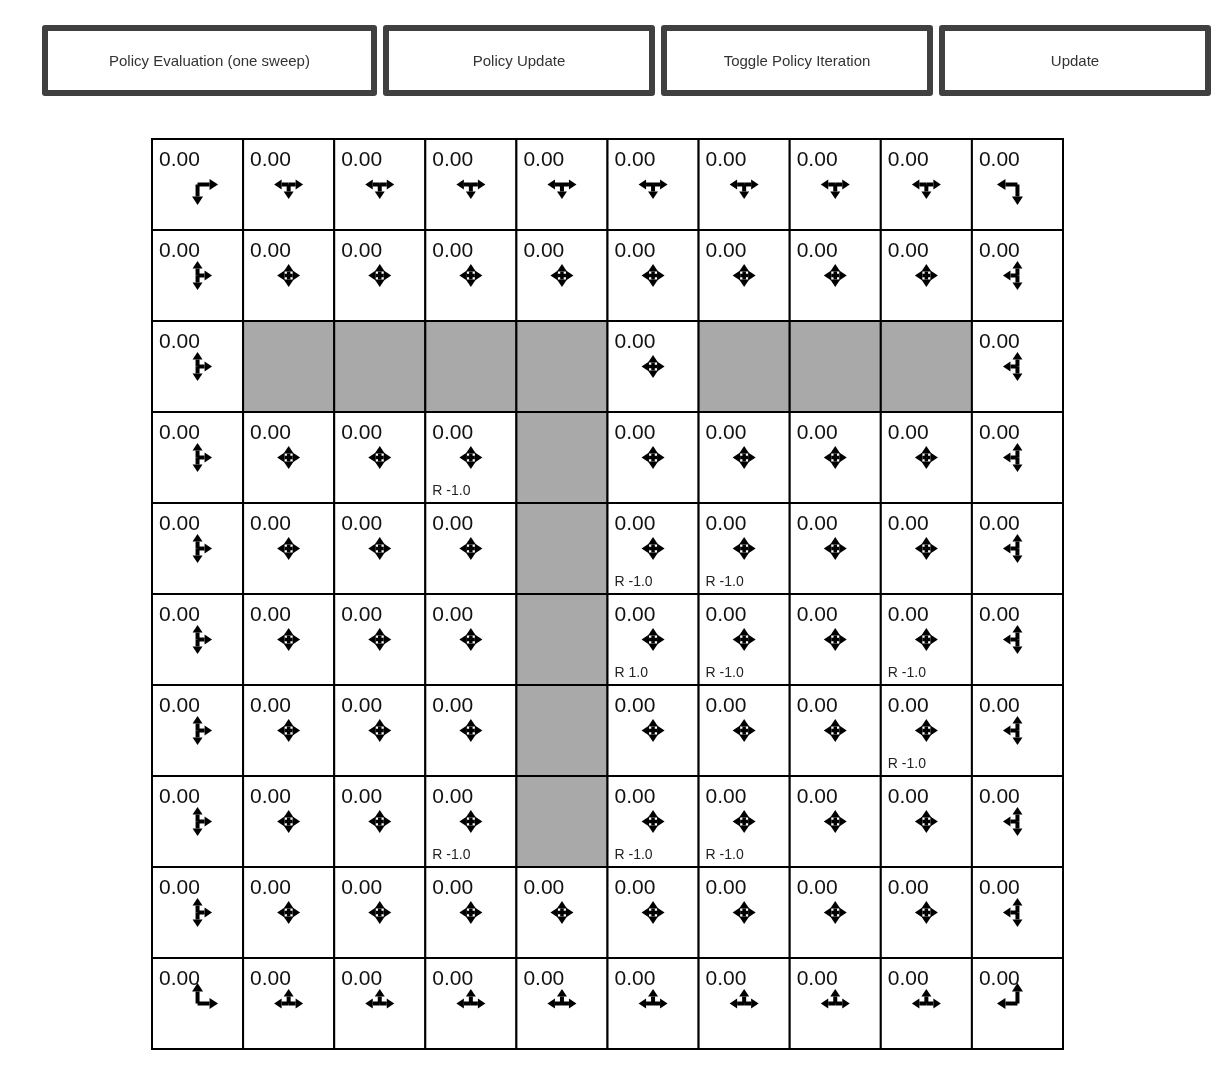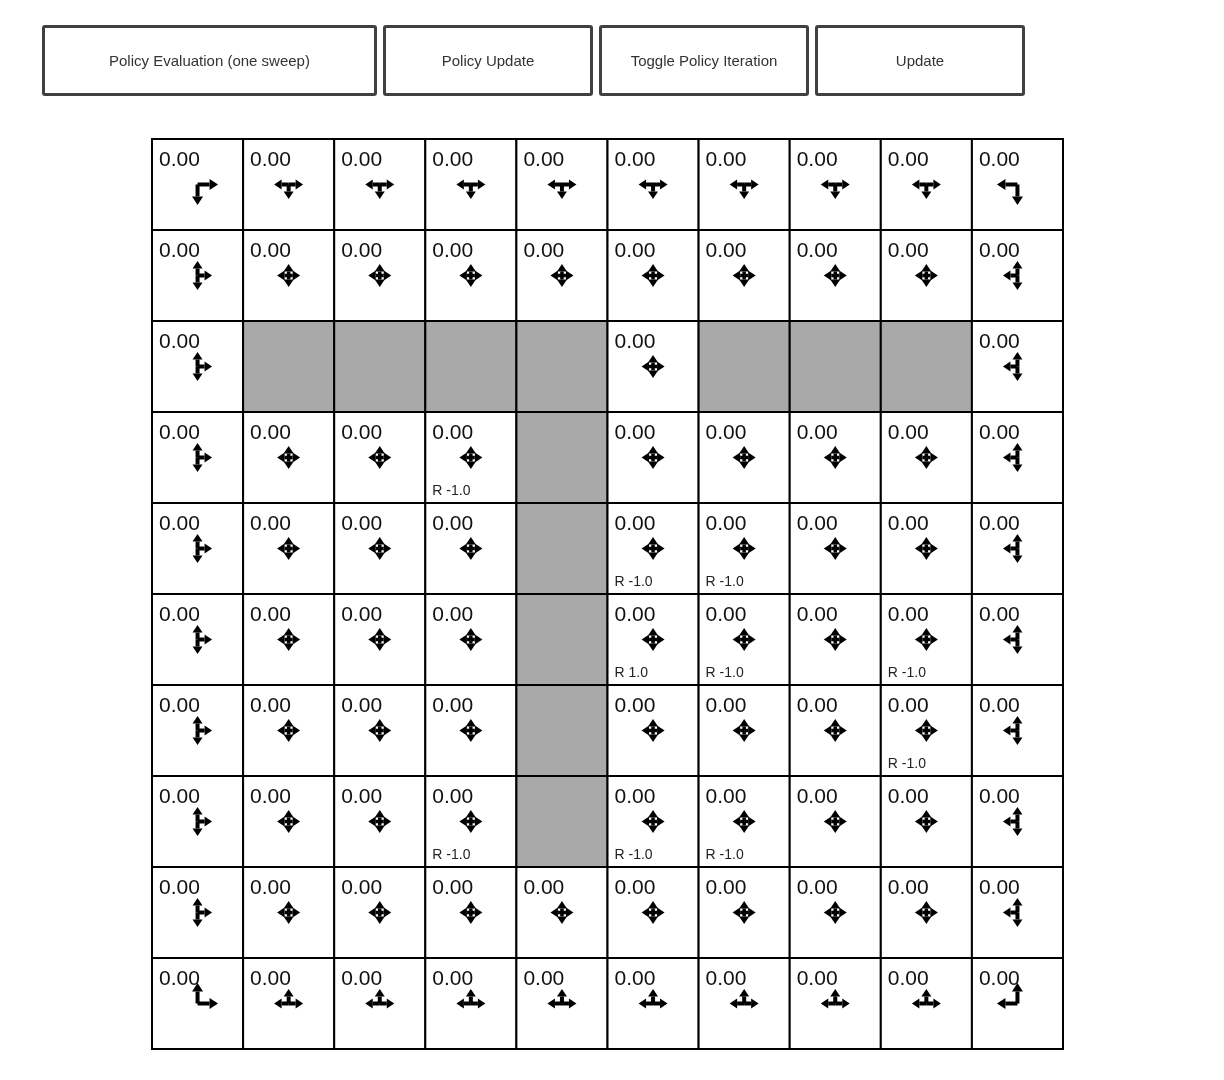--- a/index.html
+++ b/index.html
@@ -11,31 +11,31 @@
     overflow: hidden;
   }
   #toolbar {
     position: absolute;
     left: 42px; top: 25px;
     width: 1130px; height: 71px;
     display: flex; gap: 6px;
   }
   .btn {
     background: #ffffff;
-    border: 3px solid #404040;
+    border: 6px solid #404040;
     border-radius: 3px;
     font-family: "Liberation Sans", sans-serif;
     font-size: 15px;
     color: #333333;
     cursor: pointer;
     padding: 0;
     flex: 0 0 auto;
   }
   .btn-0 { width: 335px; }
-  .btn-1, .btn-2, .btn-3 { width: 210px; }
+  .btn-1, .btn-2, .btn-3 { width: 272px; }
   #grid-svg {
     position: absolute;
     left: 152px; top: 139px;
     overflow: visible;
   }
   #grid-svg text { user-select: none; }
   .grid-cell { cursor: pointer; }
 </style>
 </head>
 <body>

